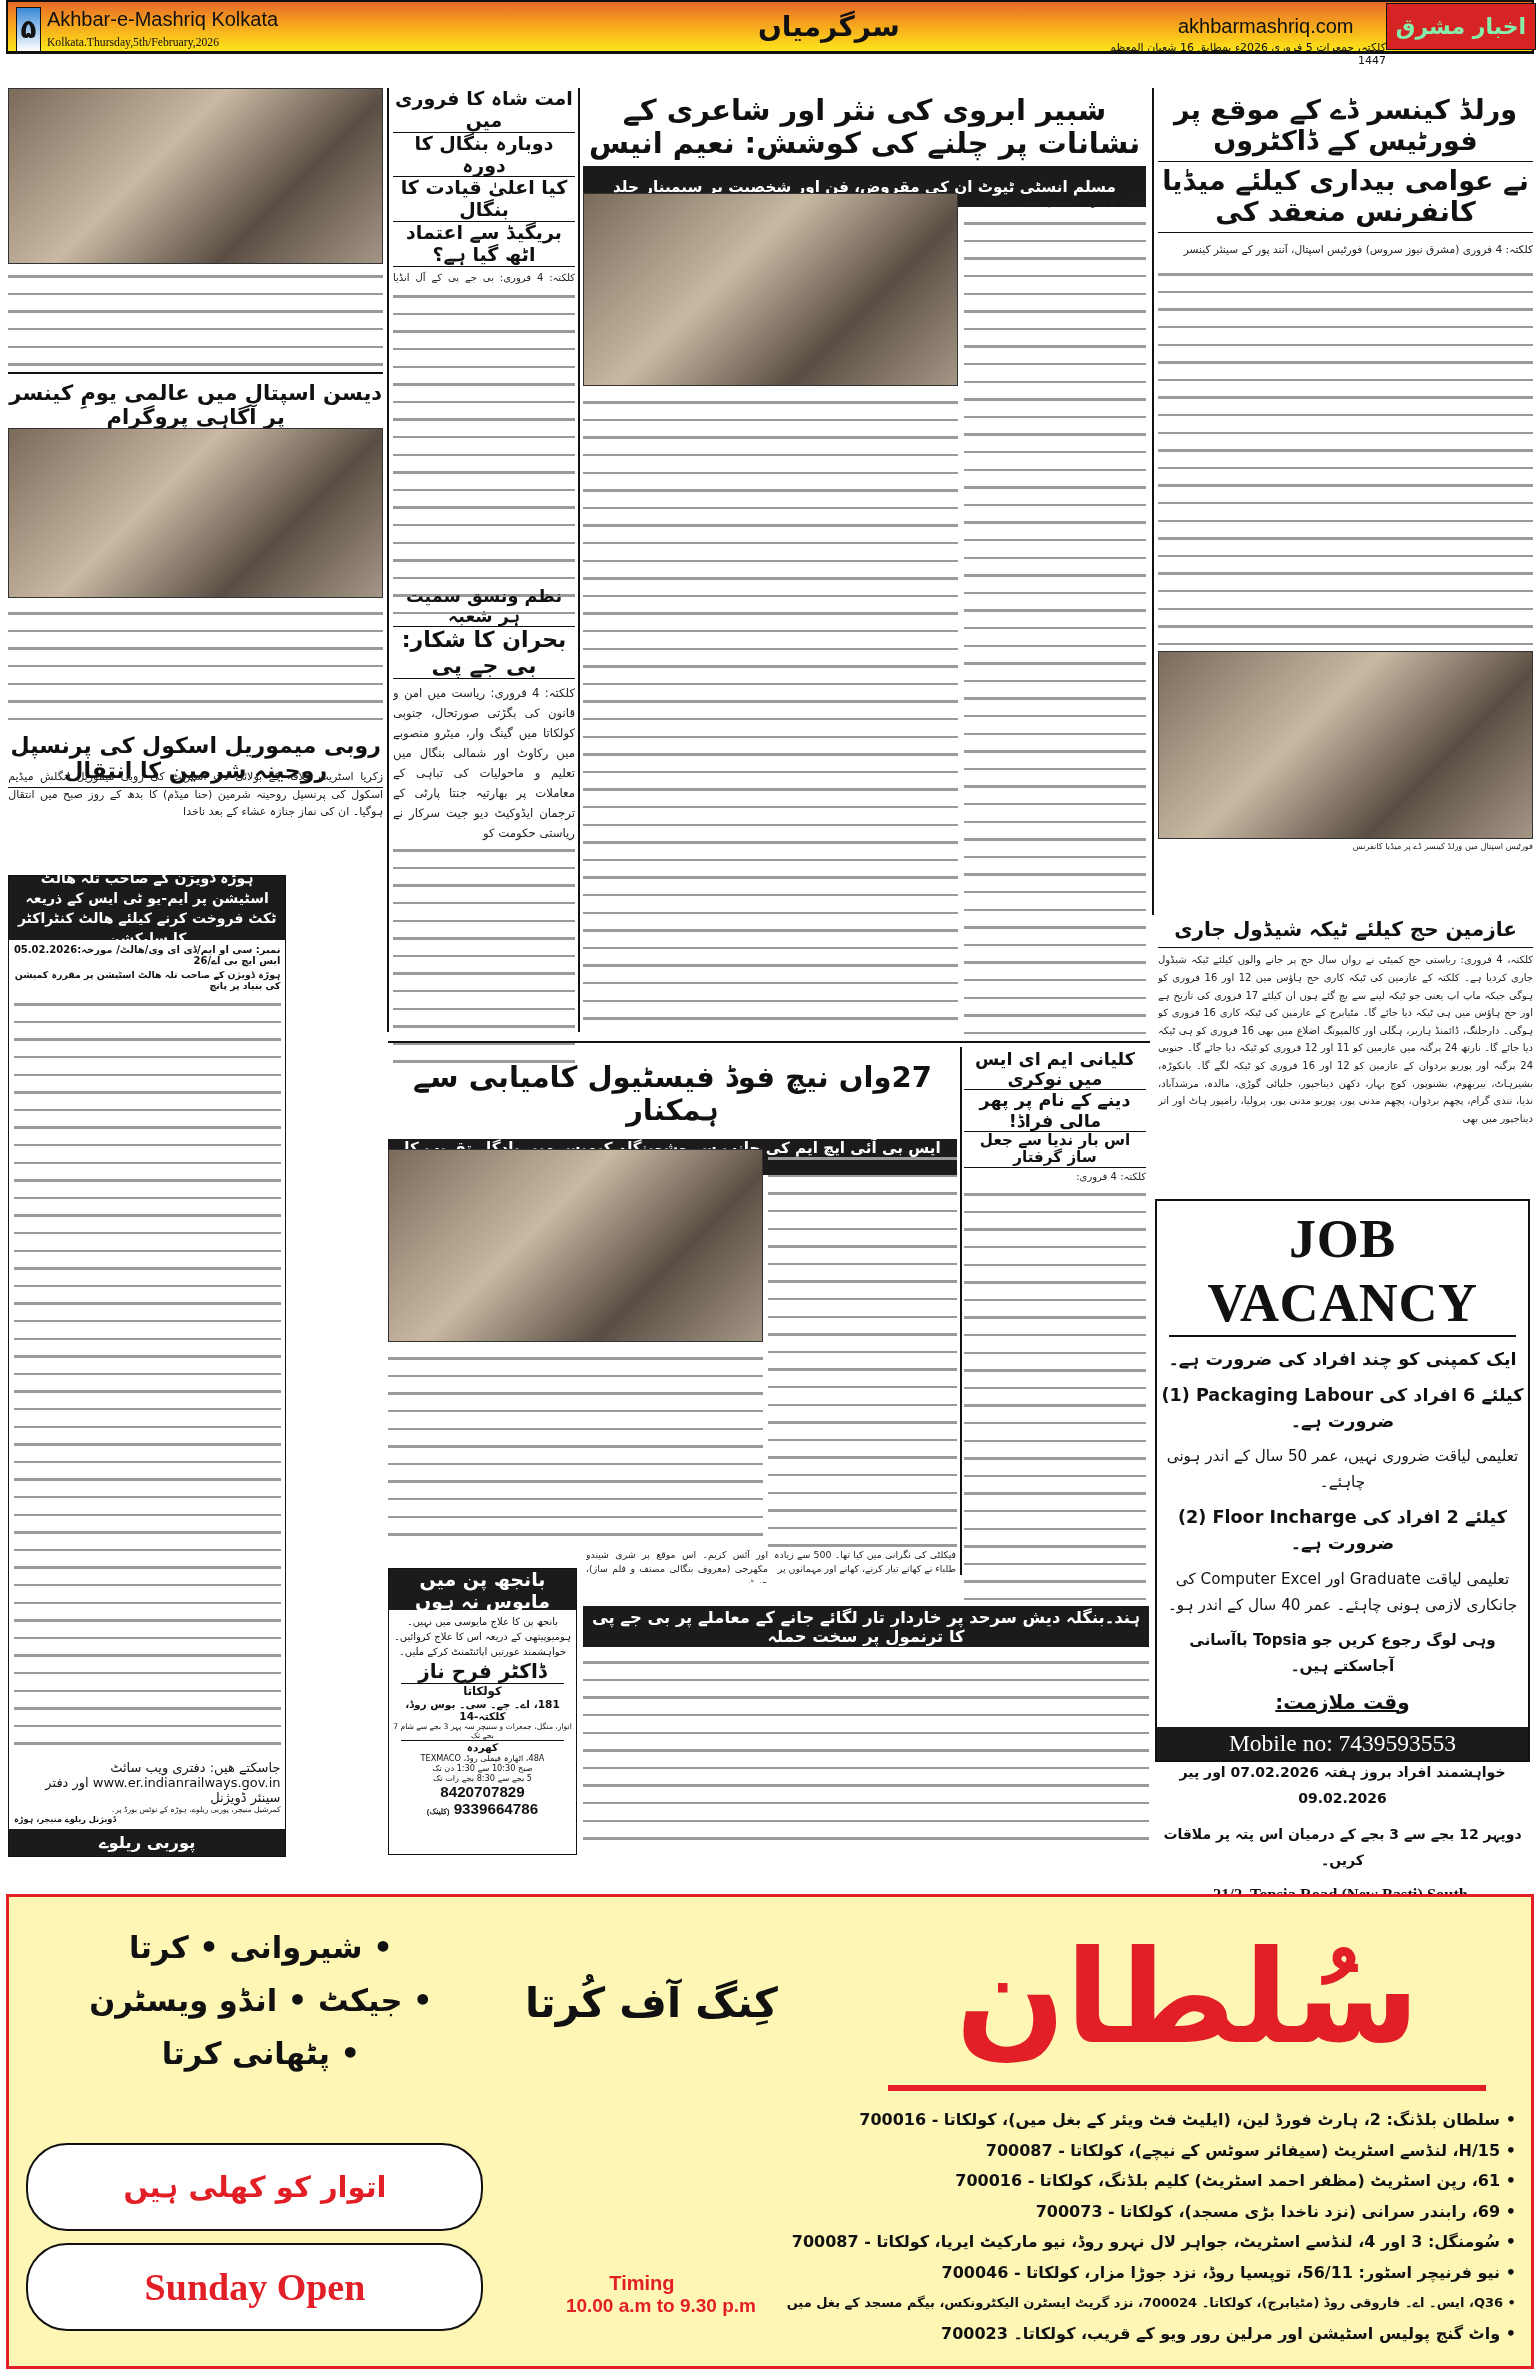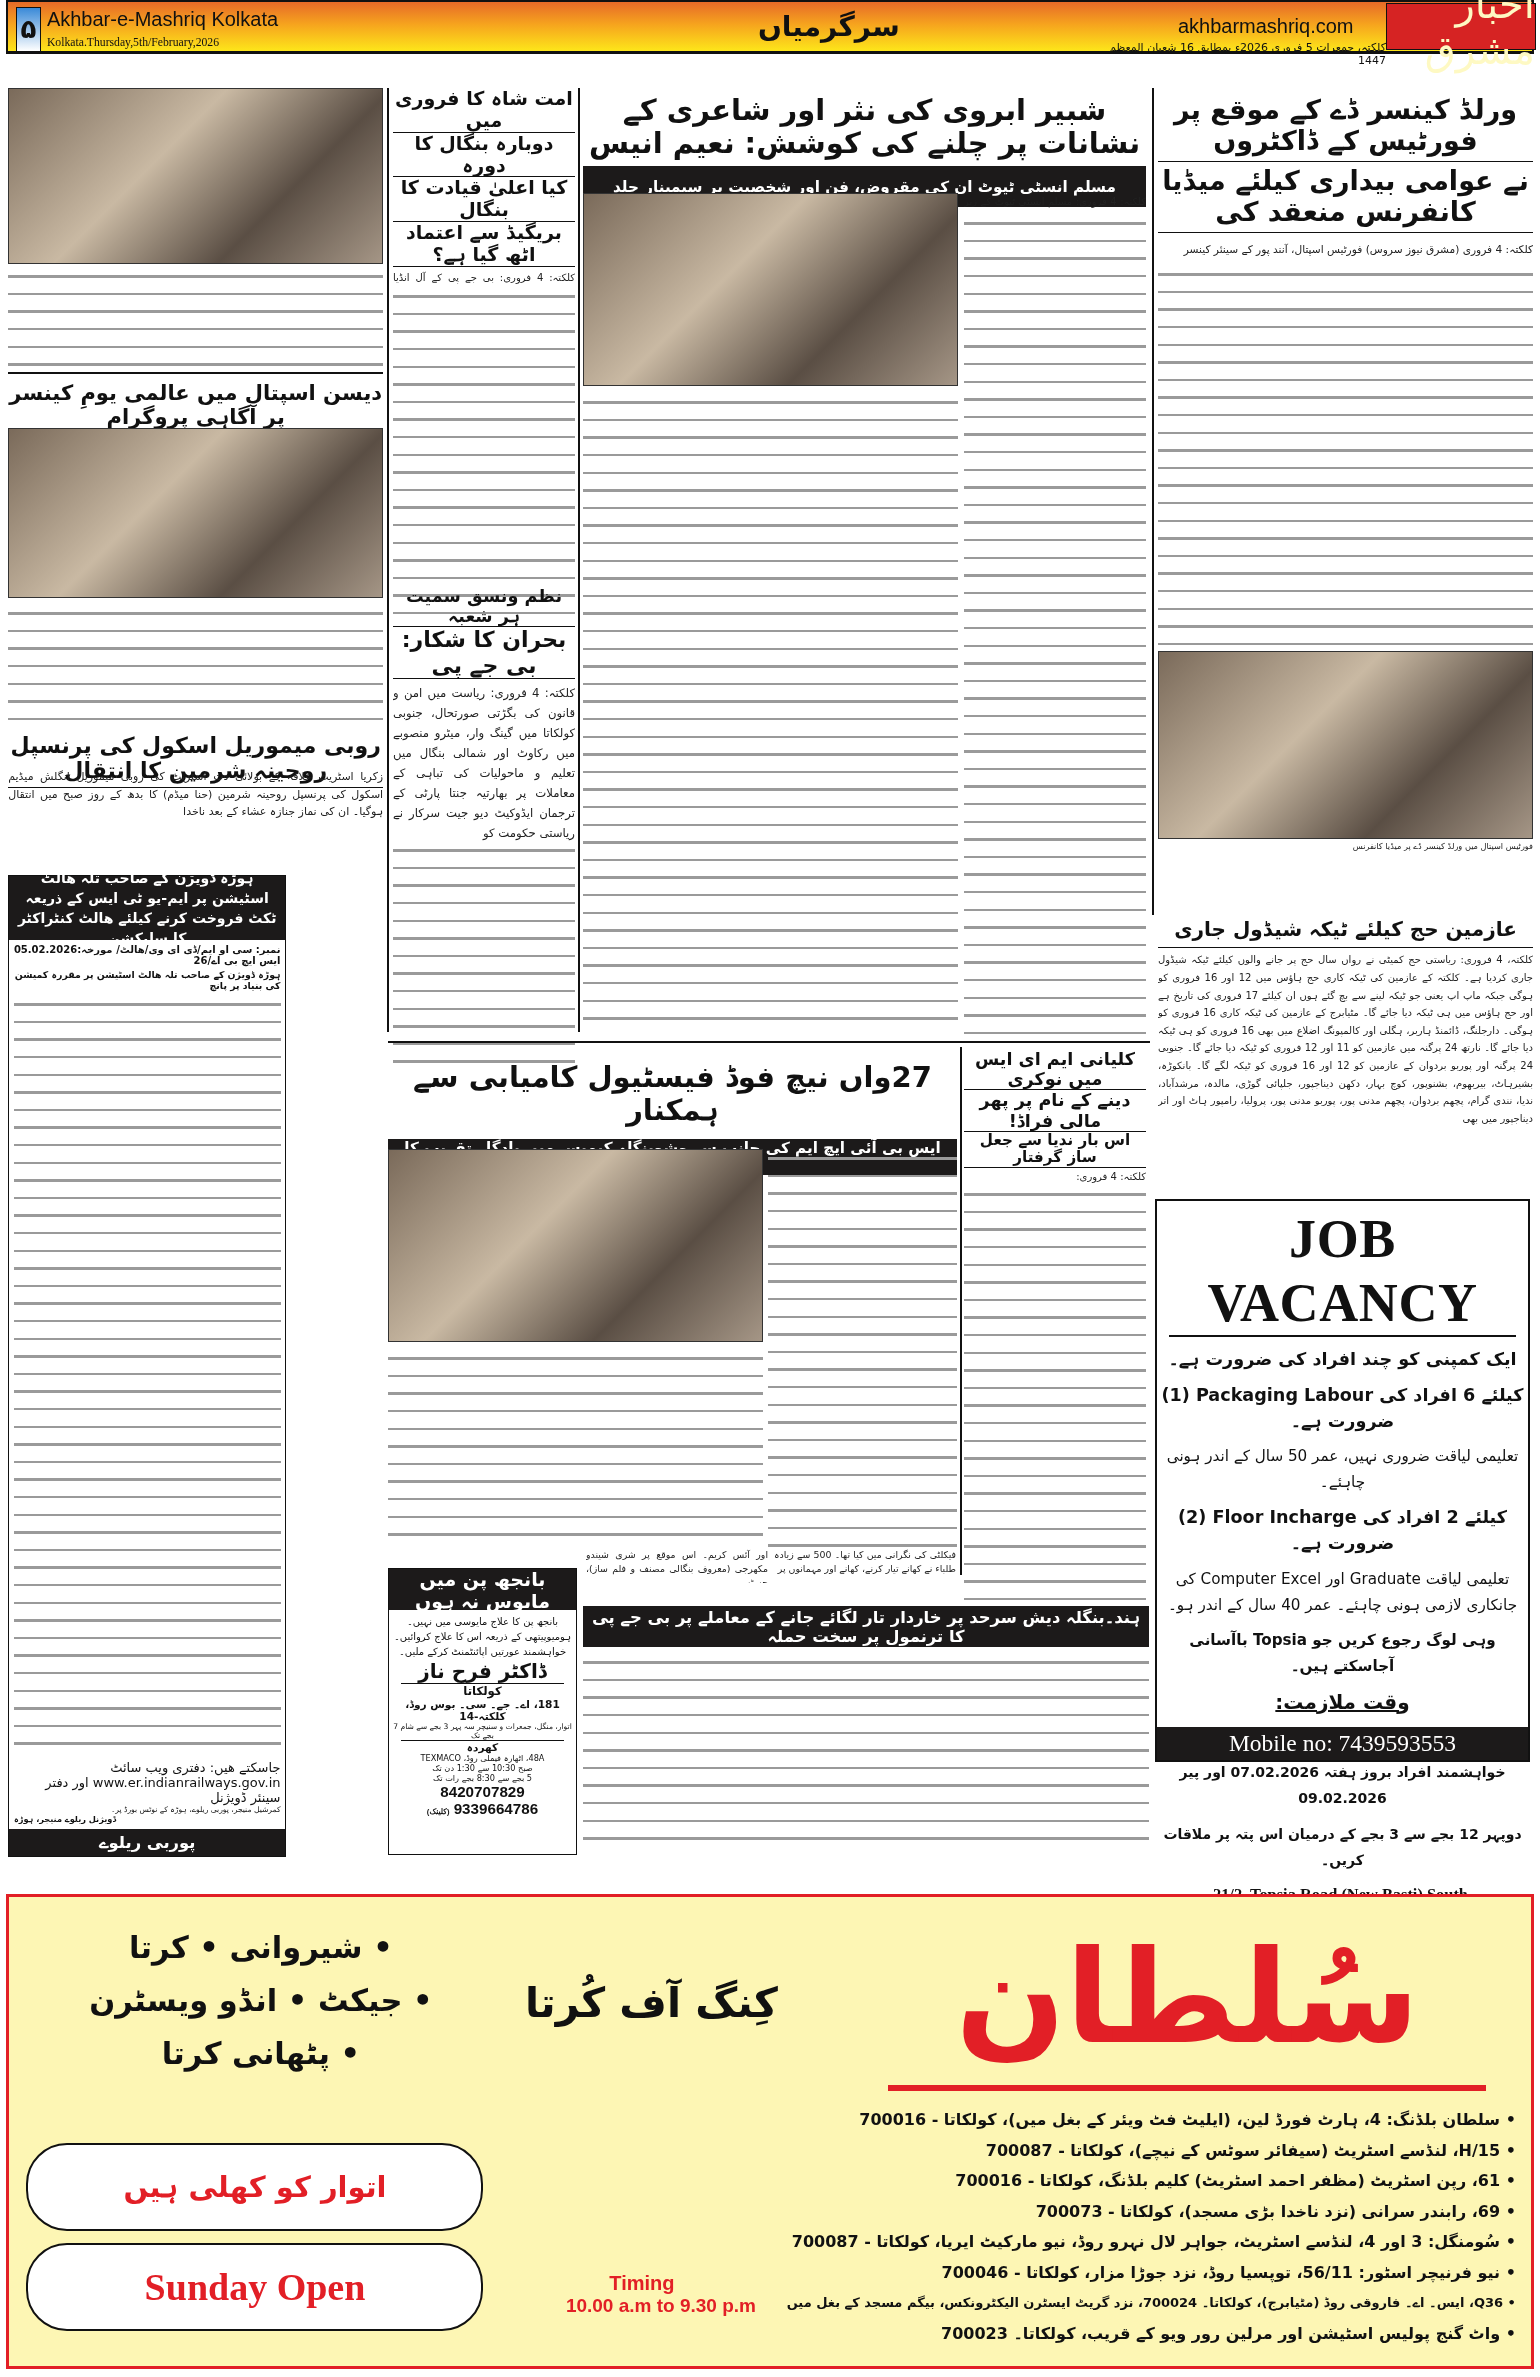--- a/index.html
+++ b/index.html
@@ -8,21 +8,21 @@
 .abs{position:absolute}
 .urdu{direction:rtl;unicode-bidi:plaintext;font-family:"DejaVu Sans",sans-serif}
 
 #masthead{left:5.9px;top:0;width:1528px;height:54px;border:2.3px solid #111;border-bottom:3.5px solid #111;background:linear-gradient(180deg,#e66a28 0%,#f6a31e 45%,#fde61a 100%)}
 #page-no{left:8.2px;top:4.7px;width:24.6px;height:45px;background:linear-gradient(180deg,#3a8ad8,#fff);border:1.8px solid #111;display:flex;align-items:center;justify-content:center;font-size:26px;font-weight:bold}
 #en-title{left:39px;top:5.9px;font-family:"Liberation Sans",sans-serif;font-size:20px;color:#111}
 #en-date{left:39px;top:34px;font-family:"Liberation Serif",serif;font-size:11.7px;color:#111}
 #section-title{left:750px;top:8.2px;font-size:28px;font-weight:bold;color:#111}
 #website{left:1170px;top:13px;font-family:"Liberation Sans",sans-serif;font-size:20px;color:#111}
 #ur-date{left:1091px;top:39px;font-size:11px;color:#111;width:287px;text-align:right}
-#logo{left:1378px;top:1.2px;width:150px;height:47px;background:#d62323;border:1.2px solid #111;color:#fef9c3;font-size:40px;font-weight:normal;display:flex;align-items:center;justify-content:center}
+#logo{left:1378px;top:1.2px;width:150px;height:47px;background:#d62323;border:1.2px solid #111;color:#86efac;font-size:22px;font-weight:bold;display:flex;align-items:center;justify-content:center}
 
 .headline{font-weight:bold;text-align:center;line-height:1.15;color:#111}
 .rule{border-bottom:1.8px solid #111}
 .vline{position:absolute;width:1.8px;background:#111}
 .hline{position:absolute;height:1.8px;background:#111}
 .body-text{font-size:10px;line-height:17.6px;color:#222;text-align:justify;overflow:hidden}
 .photo{position:absolute;background:linear-gradient(135deg,#7a6a5a,#c9b9a3 40%,#5a4e44 70%,#a59686);border:0.6px solid #333}
 .blackbar{background:#1c1a1a;color:#fff;font-weight:bold;text-align:center;display:flex;align-items:center;justify-content:center}
 .lines{background:repeating-linear-gradient(180deg,transparent 0 8.2px,#9a9a9a 8.2px 10.6px,transparent 10.6px 17.6px)}
 
@@ -187,21 +187,21 @@
   <div class="pill urdu" style="left:17.6px;top:246px;width:457px;height:88px;color:#e21f26;font-size:29px;font-weight:bold">اتوار کو کھلی ہیں</div>
   <div class="pill" style="left:17.6px;top:346px;width:457px;height:88px;color:#e21f26;font-size:38px;font-weight:bold;font-family:'Liberation Serif',serif">Sunday Open</div>
   <div class="abs urdu" style="left:516px;top:82px;font-size:41px;font-weight:bold;color:#111">کِنگ آف کُرتا</div>
   <div class="abs urdu" style="left:856px;top:11.7px;width:645px;text-align:center;font-size:129px;font-weight:bold;color:#e21f26;line-height:176px">سُلطان</div>
   <div class="abs" style="left:879px;top:188px;width:598px;height:5.9px;background:#e21f26"></div>
   <div class="abs" style="left:557px;top:375px;color:#e21f26;font-weight:bold;font-family:'Liberation Sans',sans-serif;text-align:center;width:152px">
     <div style="font-size:20px">Timing</div>
     <div style="font-size:19px;white-space:nowrap">10.00 a.m to 9.30 p.m</div>
   </div>
   <div class="abs urdu" style="left:727px;top:208px;width:780px">
-    <div class="addr">• سلطان بلڈنگ: 4، ہارٹ فورڈ لین، (ایلیٹ فٹ ویئر کے بغل میں)، کولکاتا - 700016</div>
+    <div class="addr">• سلطان بلڈنگ: 2، ہارٹ فورڈ لین، (ایلیٹ فٹ ویئر کے بغل میں)، کولکاتا - 700016</div>
     <div class="addr">• 15/H، لنڈسے اسٹریٹ (سیفائر سوٹس کے نیچے)، کولکاتا - 700087</div>
     <div class="addr">• 61، رپن اسٹریٹ (مظفر احمد اسٹریٹ) کلیم بلڈنگ، کولکاتا - 700016</div>
     <div class="addr">• 69، رابندر سرانی (نزد ناخدا بڑی مسجد)، کولکاتا - 700073</div>
     <div class="addr">• سُومنگل: 3 اور 4، لنڈسے اسٹریٹ، جواہر لال نہرو روڈ، نیو مارکیٹ ایریا، کولکاتا - 700087</div>
     <div class="addr">• نیو فرنیچر اسٹور: 56/11، توپسیا روڈ، نزد جوڑا مزار، کولکاتا - 700046</div>
     <div class="addr" style="font-size:13px">• Q36، ایس۔ اے۔ فاروقی روڈ (مٹیابرج)، کولکاتا۔ 700024، نزد گریٹ ایسٹرن الیکٹرونکس، بیگم مسجد کے بغل میں</div>
     <div class="addr">• واٹ گنج پولیس اسٹیشن اور مرلین رور ویو کے قریب، کولکاتا۔ 700023</div>
   </div>
 </div>
 

